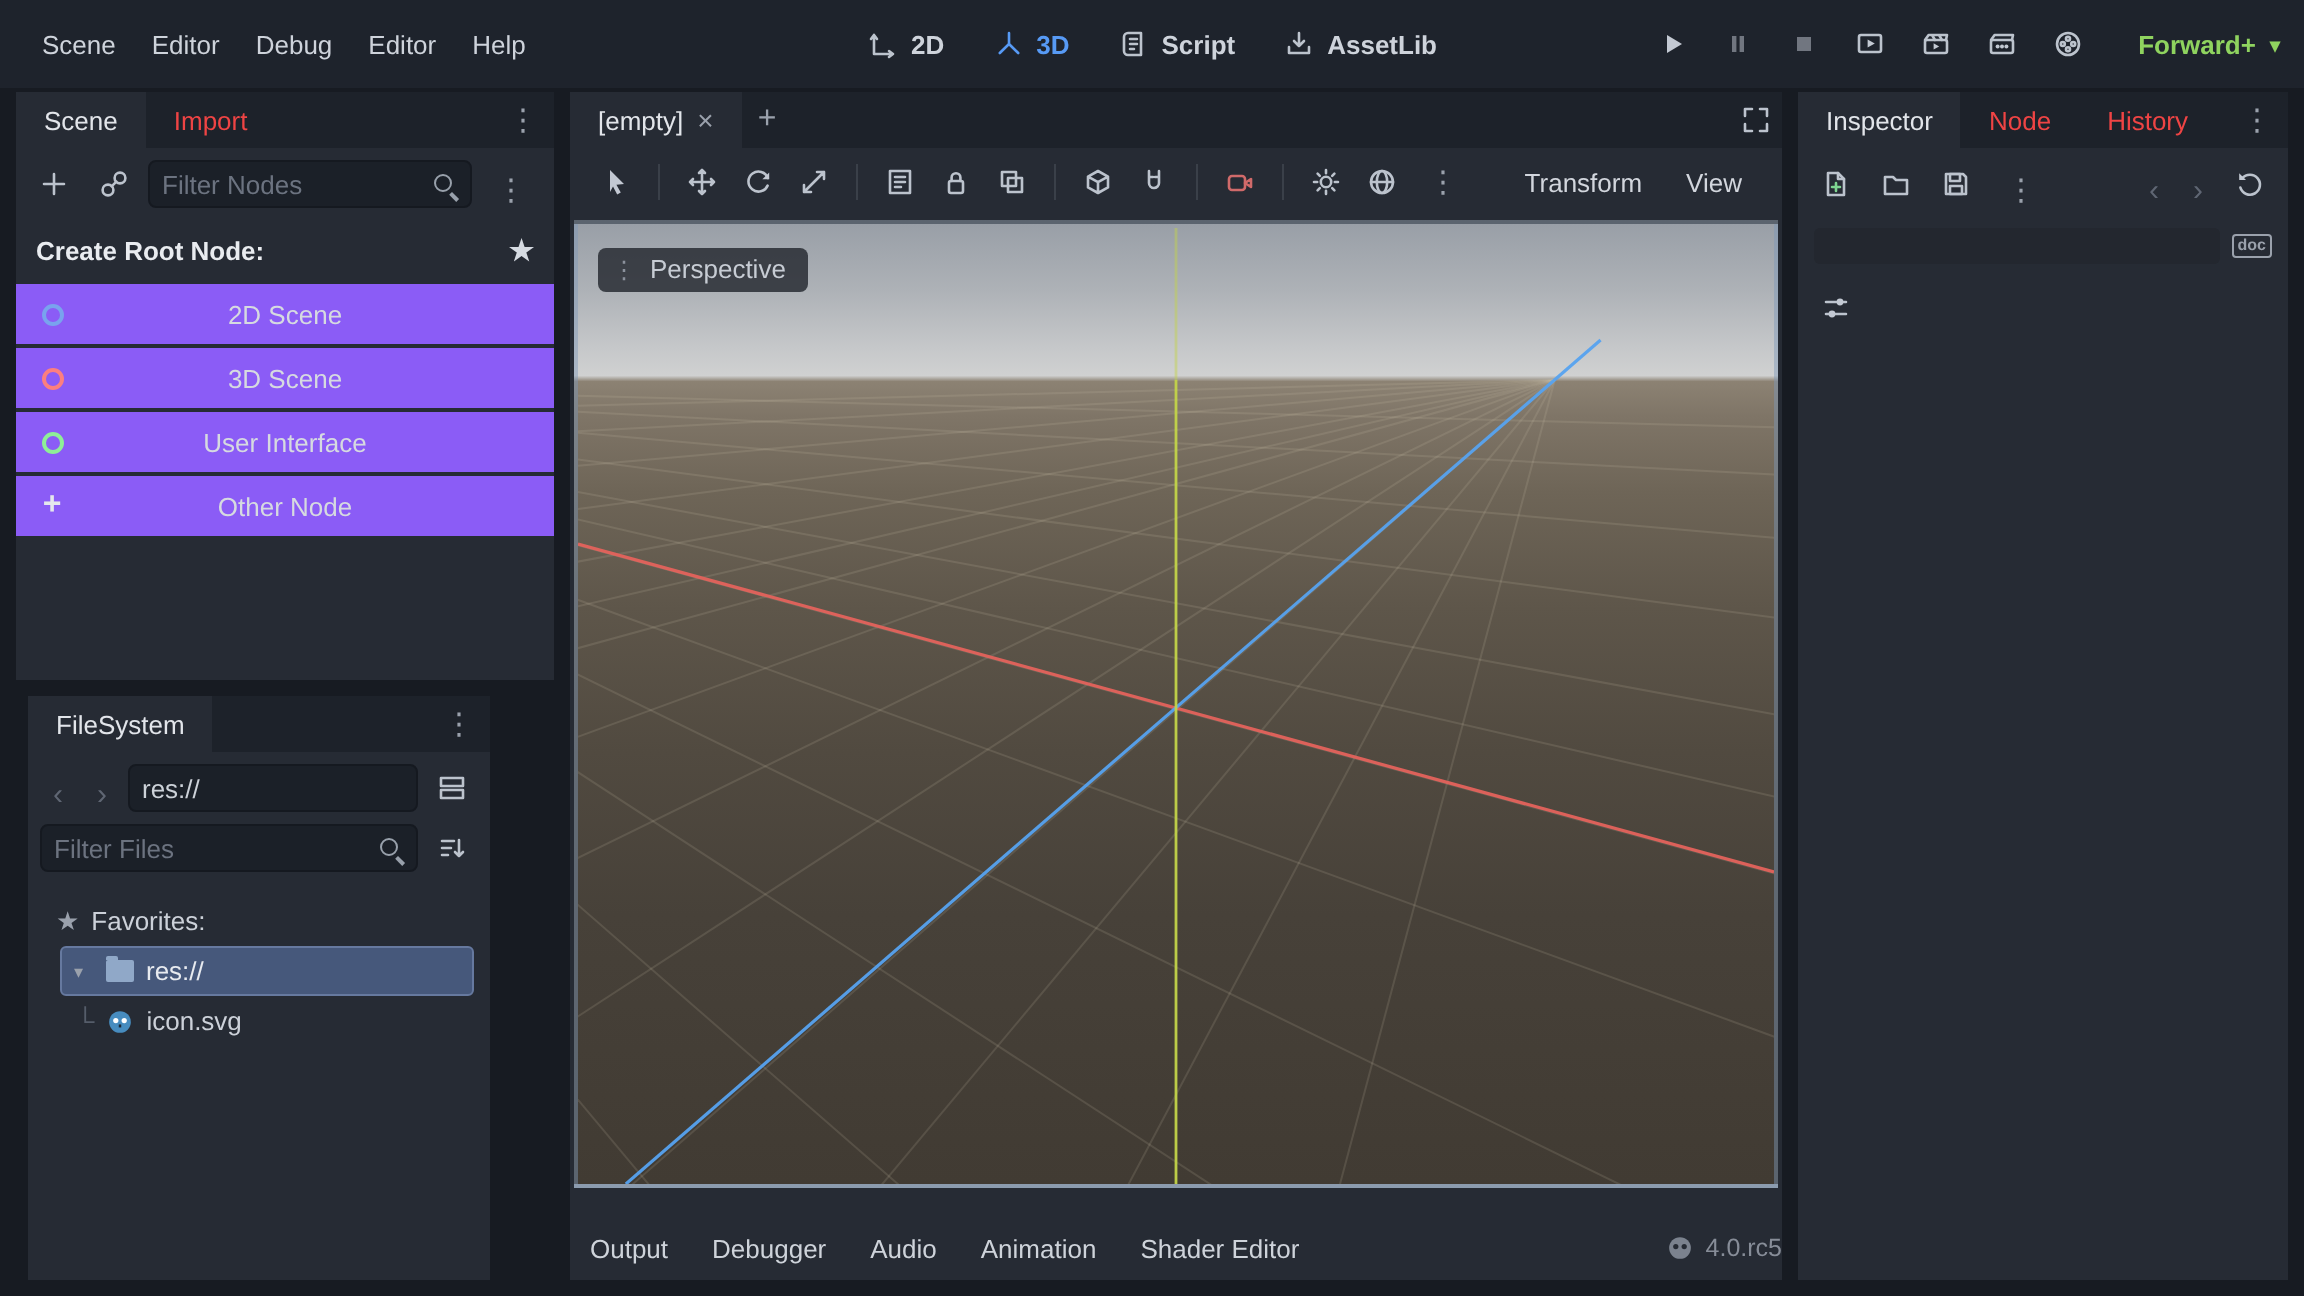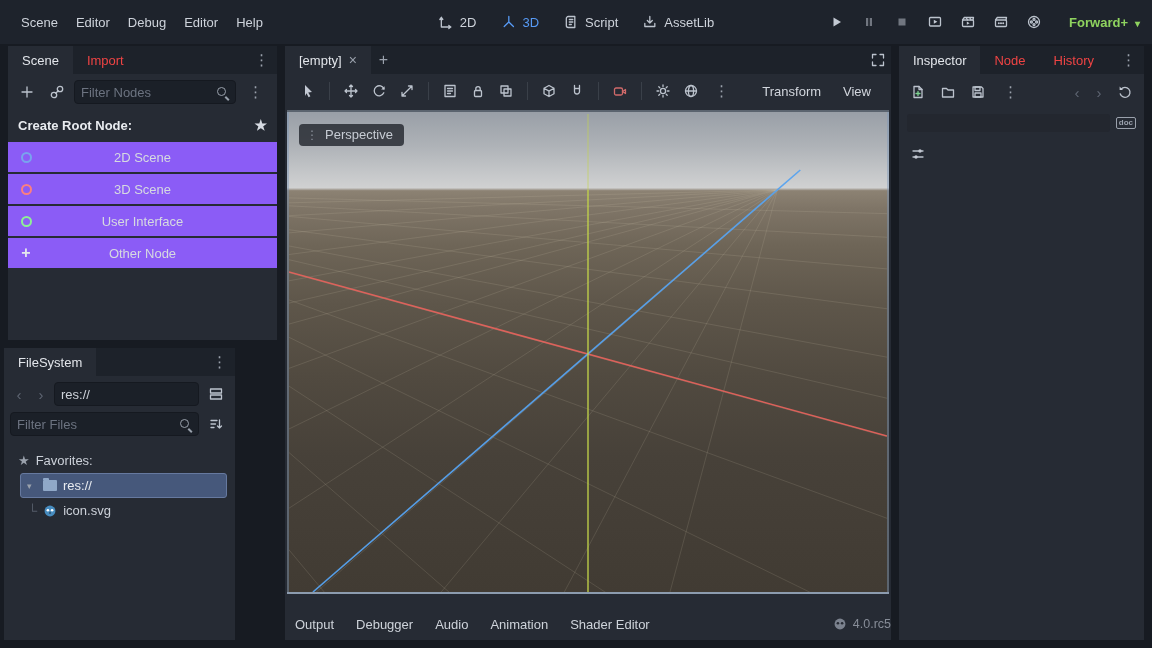--- a/index.html
+++ b/index.html
@@ -16,42 +16,42 @@
   svg.ic.red{stroke:#d06a6a}
   .dim{opacity:.5}
   .dots{color:#9aa1ac;font-size:15px;padding:0 8px;flex:none}
   .vsep{width:1px;height:18px;background:#3a4049;margin:0 6px;flex:none}
 
   
   .topbar{position:absolute;left:0;top:0;right:0;height:44px;background:#1e232c;display:flex;align-items:center;padding:0 12px}
   .menus{display:flex;align-items:center}
   .menu-item{padding:5px 9px;color:#ced3db;border-radius:3px}
   .workspaces{position:absolute;left:50%;transform:translateX(-50%);display:flex;align-items:center;gap:4px}
-  .ws-btn{display:flex;align-items:center;gap:6px;padding:5px 10px;color:#ced3db;font-weight:400;border-radius:3px}
+  .ws-btn{display:flex;align-items:center;gap:6px;padding:5px 10px;color:#ced3db;font-weight:700;border-radius:3px}
   .ws-btn.active{color:var(--accent)}
   .right-cluster{margin-left:auto;display:flex;align-items:center}
   .playback{display:flex;align-items:center;gap:7px;margin-right:22px}
   .renderer{display:flex;align-items:center;gap:7px;color:var(--renderer);font-weight:700}
   .renderer .chev{font-size:10px;padding-top:2px}
 
   
   .dock{position:absolute;background:#262b34;display:flex;flex-direction:column;overflow:hidden}
   #scene-dock{left:8px;top:46px;width:269px;height:294px}
-  #fs-dock{left:4px;top:348px;width:231px;height:292px}
+  #fs-dock{left:14px;top:348px;width:231px;height:292px}
   #center{left:285px;top:46px;width:606px;height:594px}
   #right{left:899px;top:46px;width:245px;height:594px}
 
   .tabstrip{height:28px;background:#1d222a;display:flex;align-items:stretch;flex:none}
   .tab{display:flex;align-items:center;gap:7px;padding:0 14px;color:#ef4444}
   .tab.active{background:#262b34;color:#e2e5ea}
   .tab .close{color:#9aa1ac;font-size:14px}
   .tabstrip .dots{align-self:center}
   .strip-spacer{flex:1}
 
-  .toolrow{display:flex;align-items:center;gap:4px;padding:6px 6px;flex:none}
+  .toolrow{display:flex;align-items:flex-end;gap:4px;padding:6px 6px;flex:none}
   .field{flex:1;display:flex;align-items:center;background:#1b2028;border:1px solid #151920;border-radius:4px;height:24px;padding:0 6px;min-width:0}
   .field input{flex:1;background:none;border:none;outline:none;color:#cdd2d9;min-width:0}
 
   
   .i-search{position:relative;width:14px;height:14px;flex:none}
   .i-search::before{content:"";position:absolute;left:2px;top:2px;width:7px;height:7px;border:1.5px solid #98a0ab;border-radius:50%}
   .i-search::after{content:"";position:absolute;left:10.5px;top:10.5px;width:4.5px;height:1.6px;background:#98a0ab;transform:rotate(45deg);transform-origin:0 0}
 
   
   .create-root{display:flex;align-items:center;padding:7px 10px;font-weight:700;color:#e9ecf0;flex:none}

